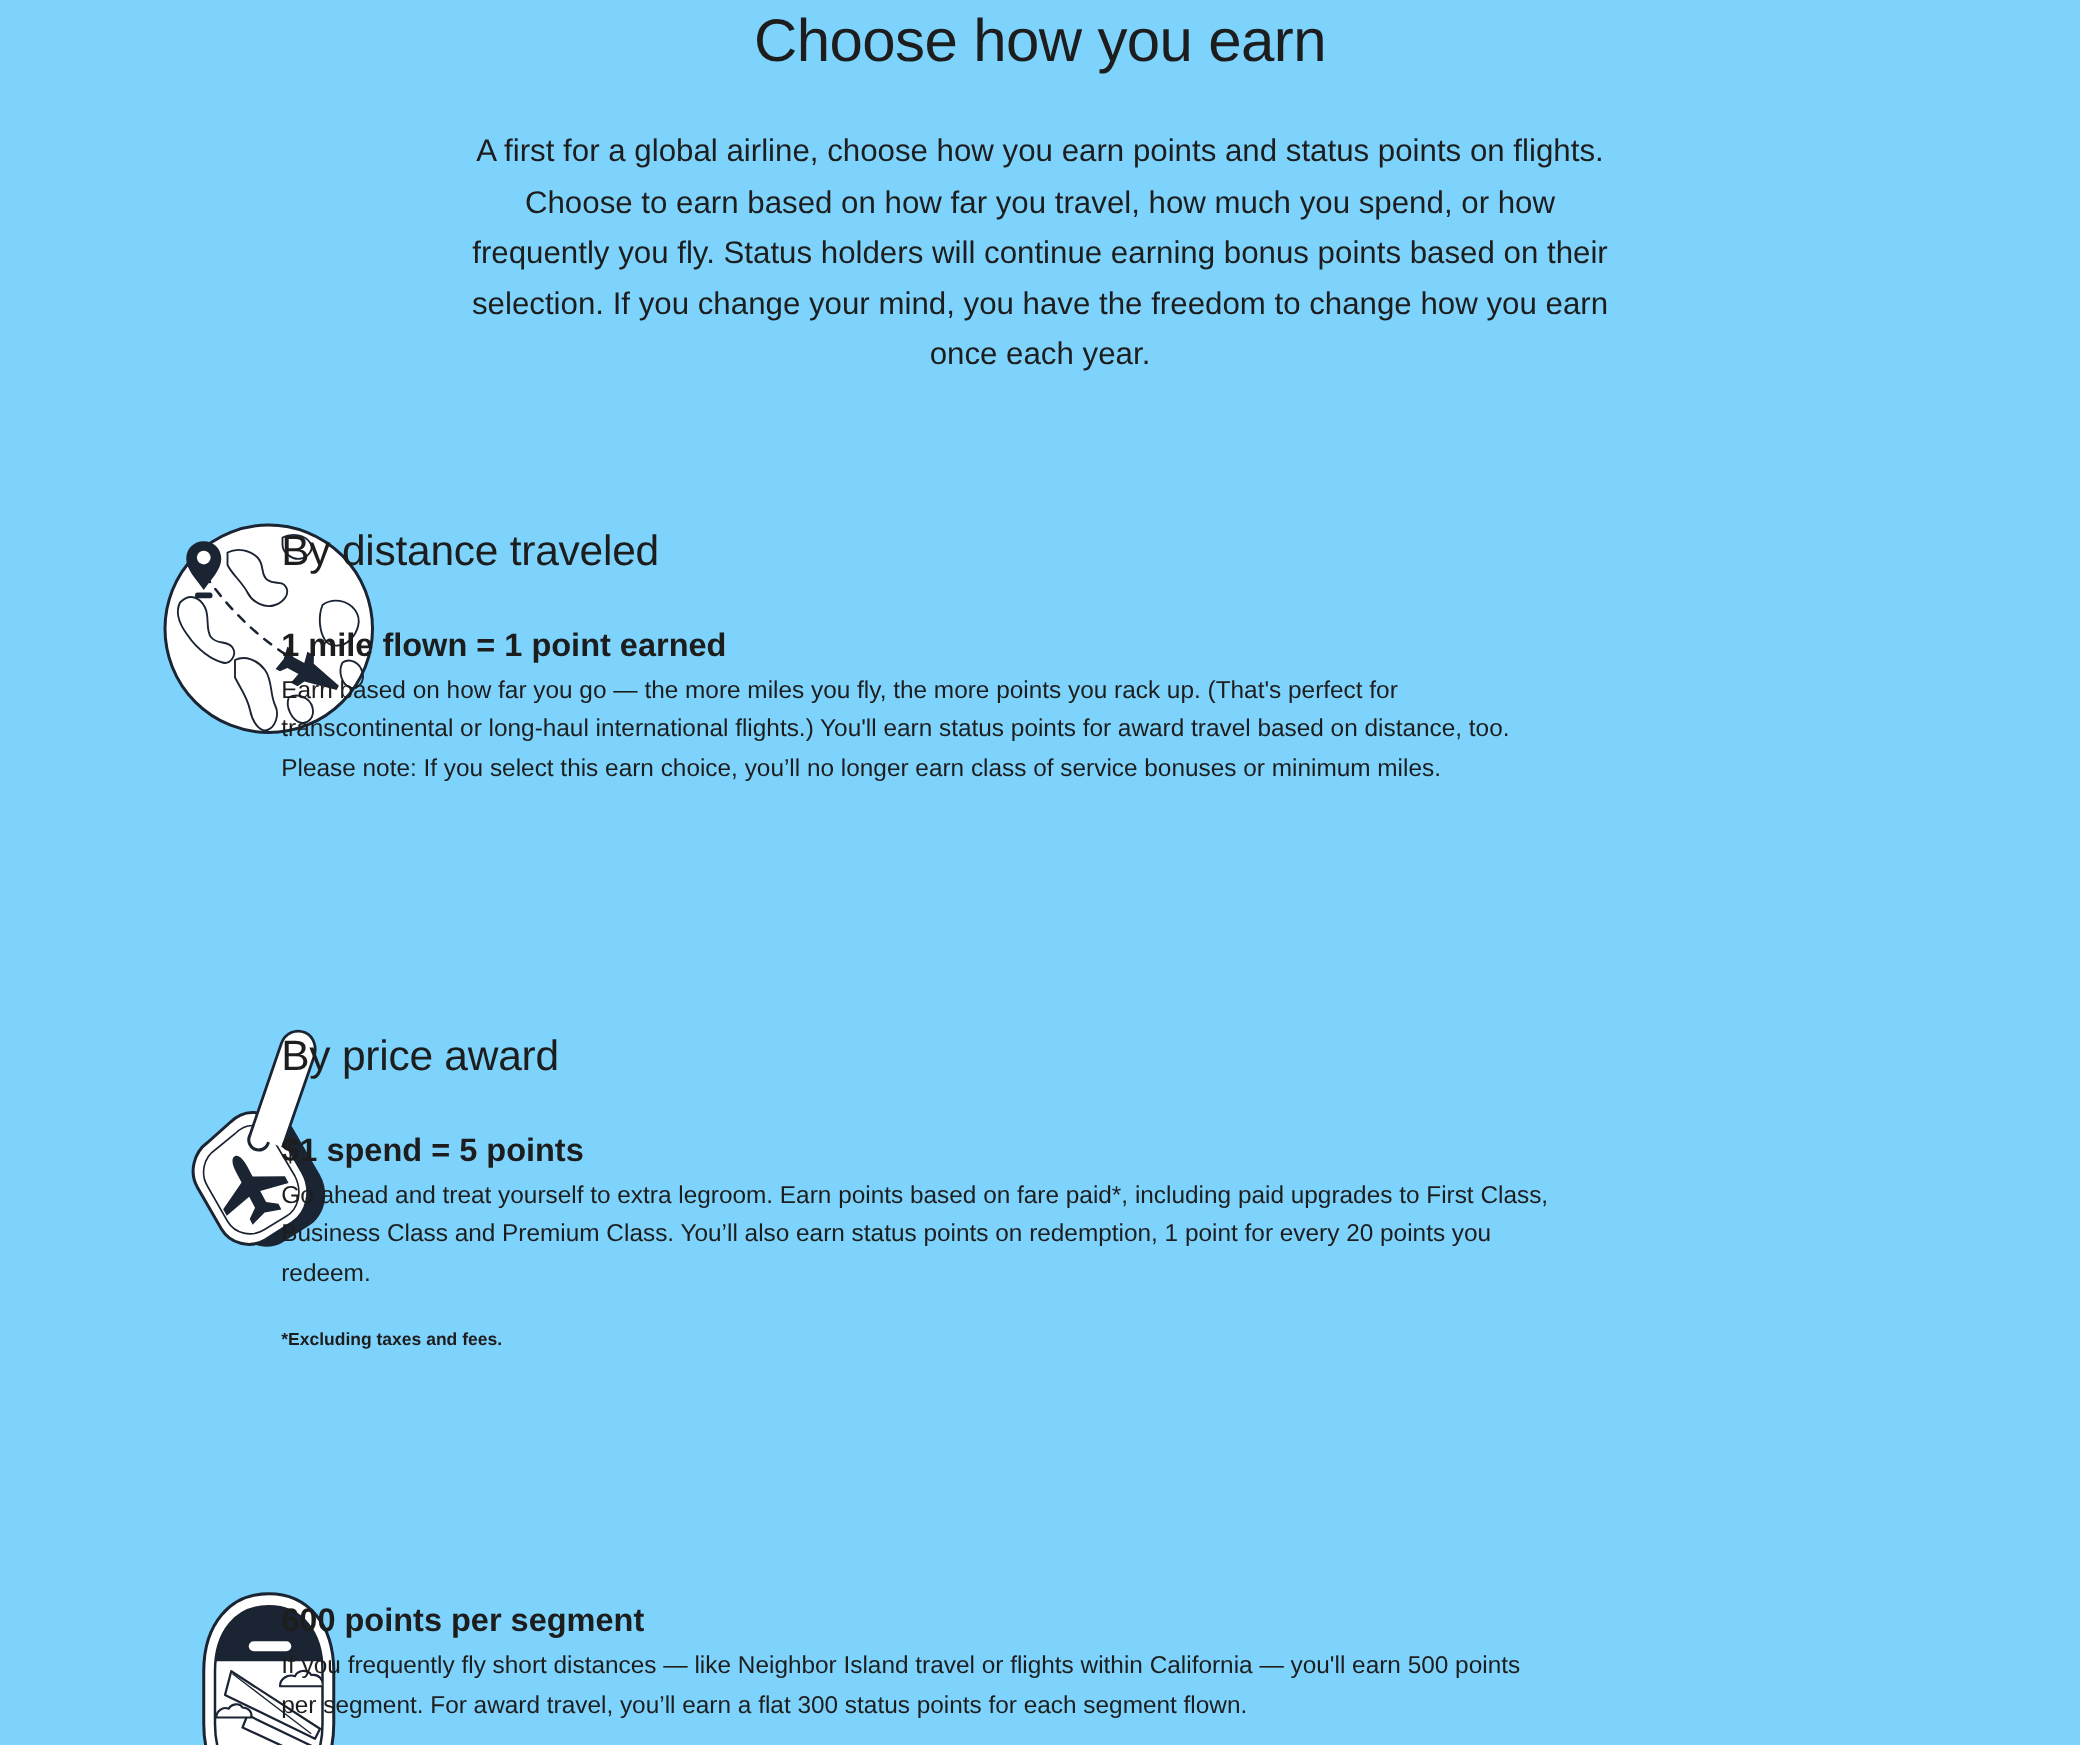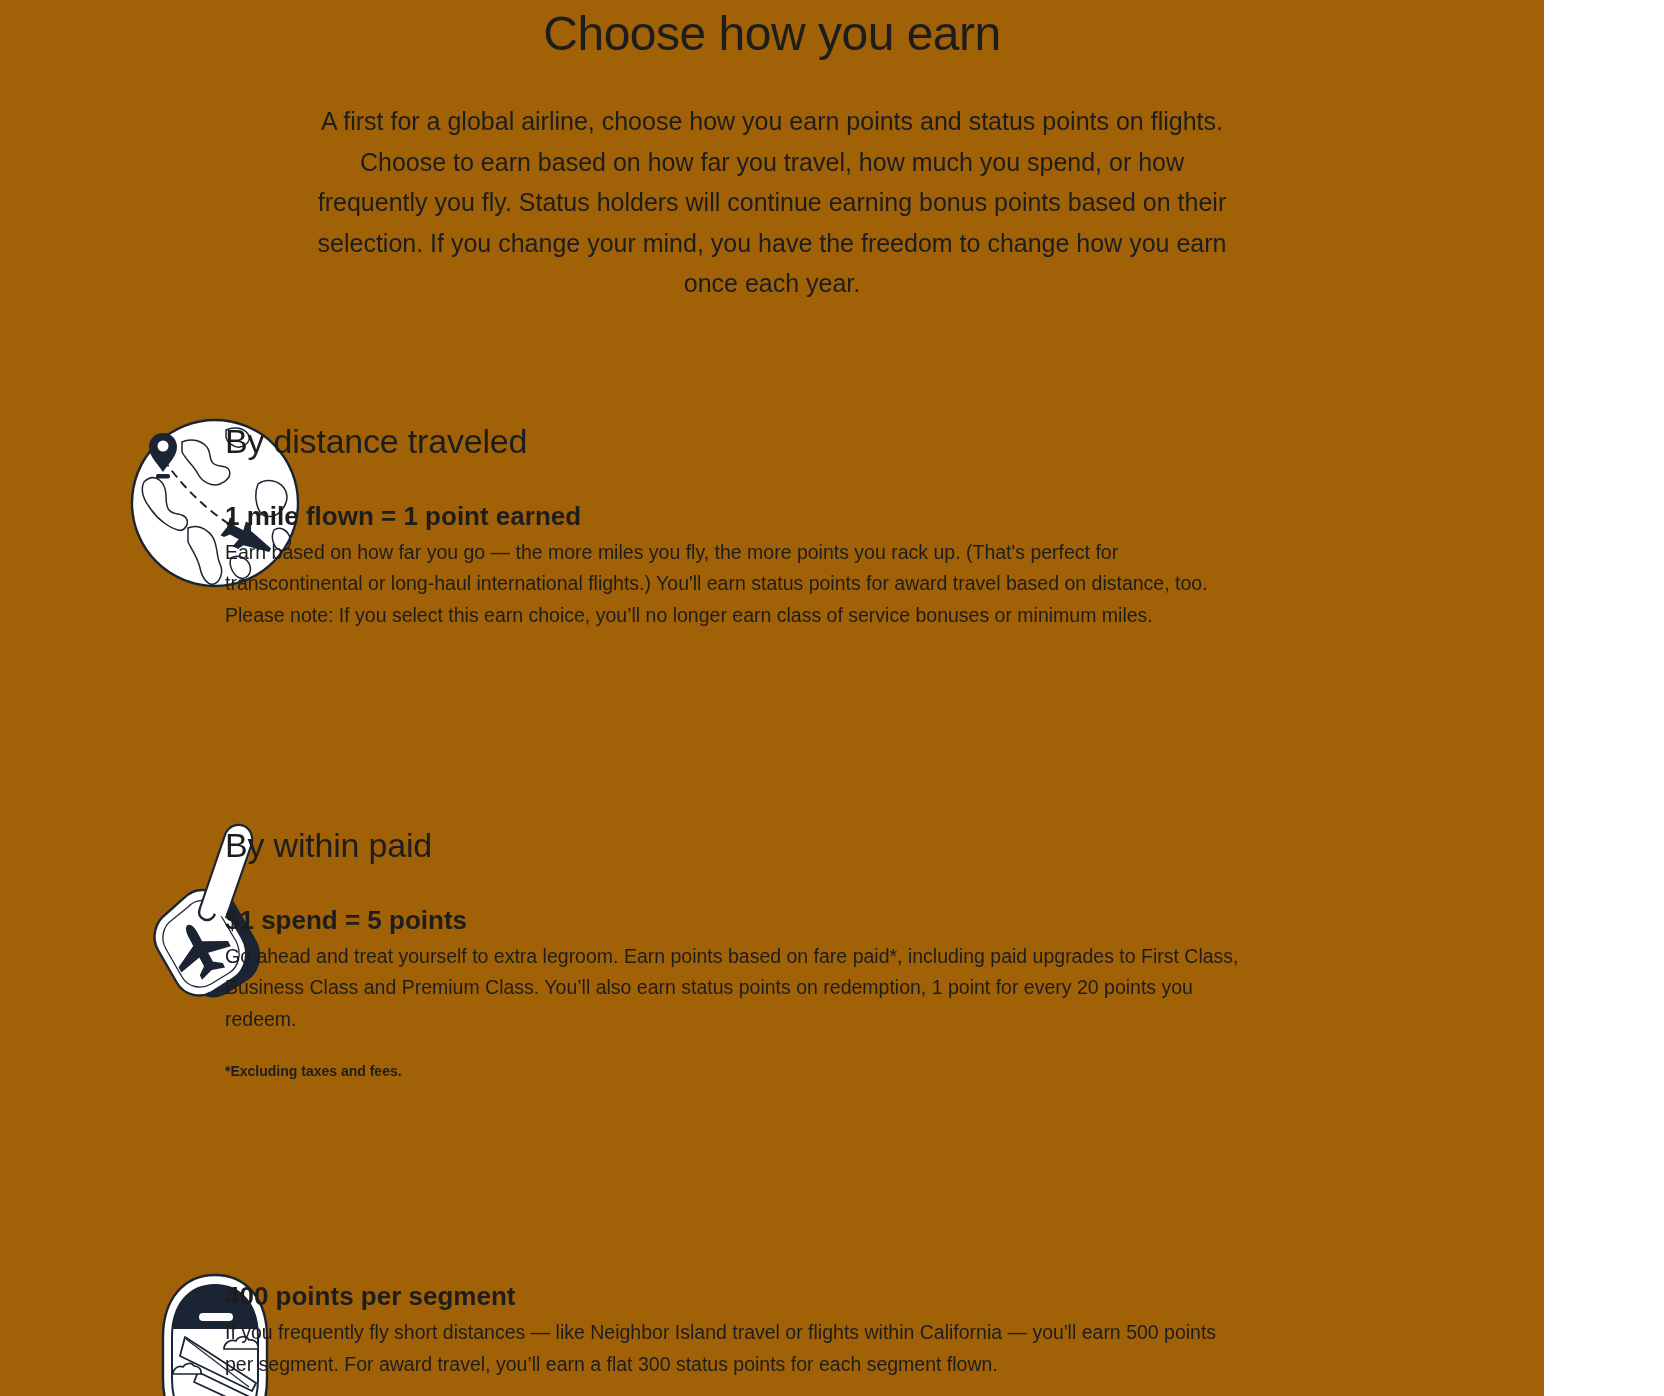--- a/index.html
+++ b/index.html
@@ -10,23 +10,23 @@
   body {
     width: 1664px;
     height: 1396px;
     font-family: "Liberation Sans", sans-serif;
     color: #1a1a1a;
     overflow: hidden;
   }
 
   .page {
     position: relative;
-    width: 1544px;
+    width: 1664px;
     height: 1396px;
-    background: #a16207;
+    background: #7dd3fc;
   }
 
   
   .header {
     padding-top: 6px;
     text-align: center;
   }
   .page-title {
     font-size: 48px;
     font-weight: 400;
@@ -173,21 +173,21 @@
 
             <path d="M72 96 L97 23 C100 14 109 11 116 14 C123 17 126 26 123 34 L98 106" fill="#ffffff" stroke="#1b2432" stroke-width="2.2" stroke-linejoin="round"></path>
 
             <g fill="#1b2432" transform="translate(72,136) rotate(-28)">
               <path d="M0 -26 C3 -26 5 -22 5 -14 L5 -5 L28 7 L28 13 L5 8 L5 18 L13 24 L13 29 L0 25 L-13 29 L-13 24 L-5 18 L-5 8 L-28 13 L-28 7 L-5 -5 L-5 -14 C-5 -22 -3 -26 0 -26 Z"></path>
             </g>
           </svg>
         </div>
       </div>
       <div class="text-col">
-        <h2 class="section-title">By within paid</h2>
+        <h2 class="section-title">By price award</h2>
         <p class="section-rate">$1 spend = 5 points</p>
         <p class="section-body">Go ahead and treat yourself to extra legroom. Earn points based on fare paid*, including paid upgrades to First Class, Business Class and Premium Class. You’ll also earn status points on redemption, 1 point for every 20 points you redeem.</p>
         <p class="section-note">*Excluding taxes and fees.</p>
       </div>
     </div>
 
     <div class="earn-section s3">
       <div class="icon-col">
         <div class="icon-box">
           <svg viewBox="0 0 175 190" width="175" height="190" fill="none">
@@ -216,19 +216,19 @@
               <g stroke="#1b2432" stroke-width="1.7" fill="#ffffff" stroke-linejoin="round">
                 <path d="M96 88 C96 82 102 78 108 80 C110 75 118 74 121 79 C127 78 131 83 130 88 Z"></path>
                 <path d="M45 113 C45 108 50 104 55 106 C57 102 64 101 66 105 C71 105 74 109 73 113 Z"></path>
                 <path d="M68 166 C68 161 73 157 78 159 C80 155 87 154 89 158 C94 158 97 162 96 166 Z"></path>
               </g>
             </g>
           </svg>
         </div>
       </div>
       <div class="text-col">
-        <p class="section-rate">400 points per segment</p>
+        <p class="section-rate">600 points per segment</p>
         <p class="section-body">If you frequently fly short distances — like Neighbor Island travel or flights within California — you'll earn 500 points per segment. For award travel, you’ll earn a flat 300 status points for each segment flown.</p>
       </div>
     </div>
 
   </div>
 </div>
 
 </body></html>

